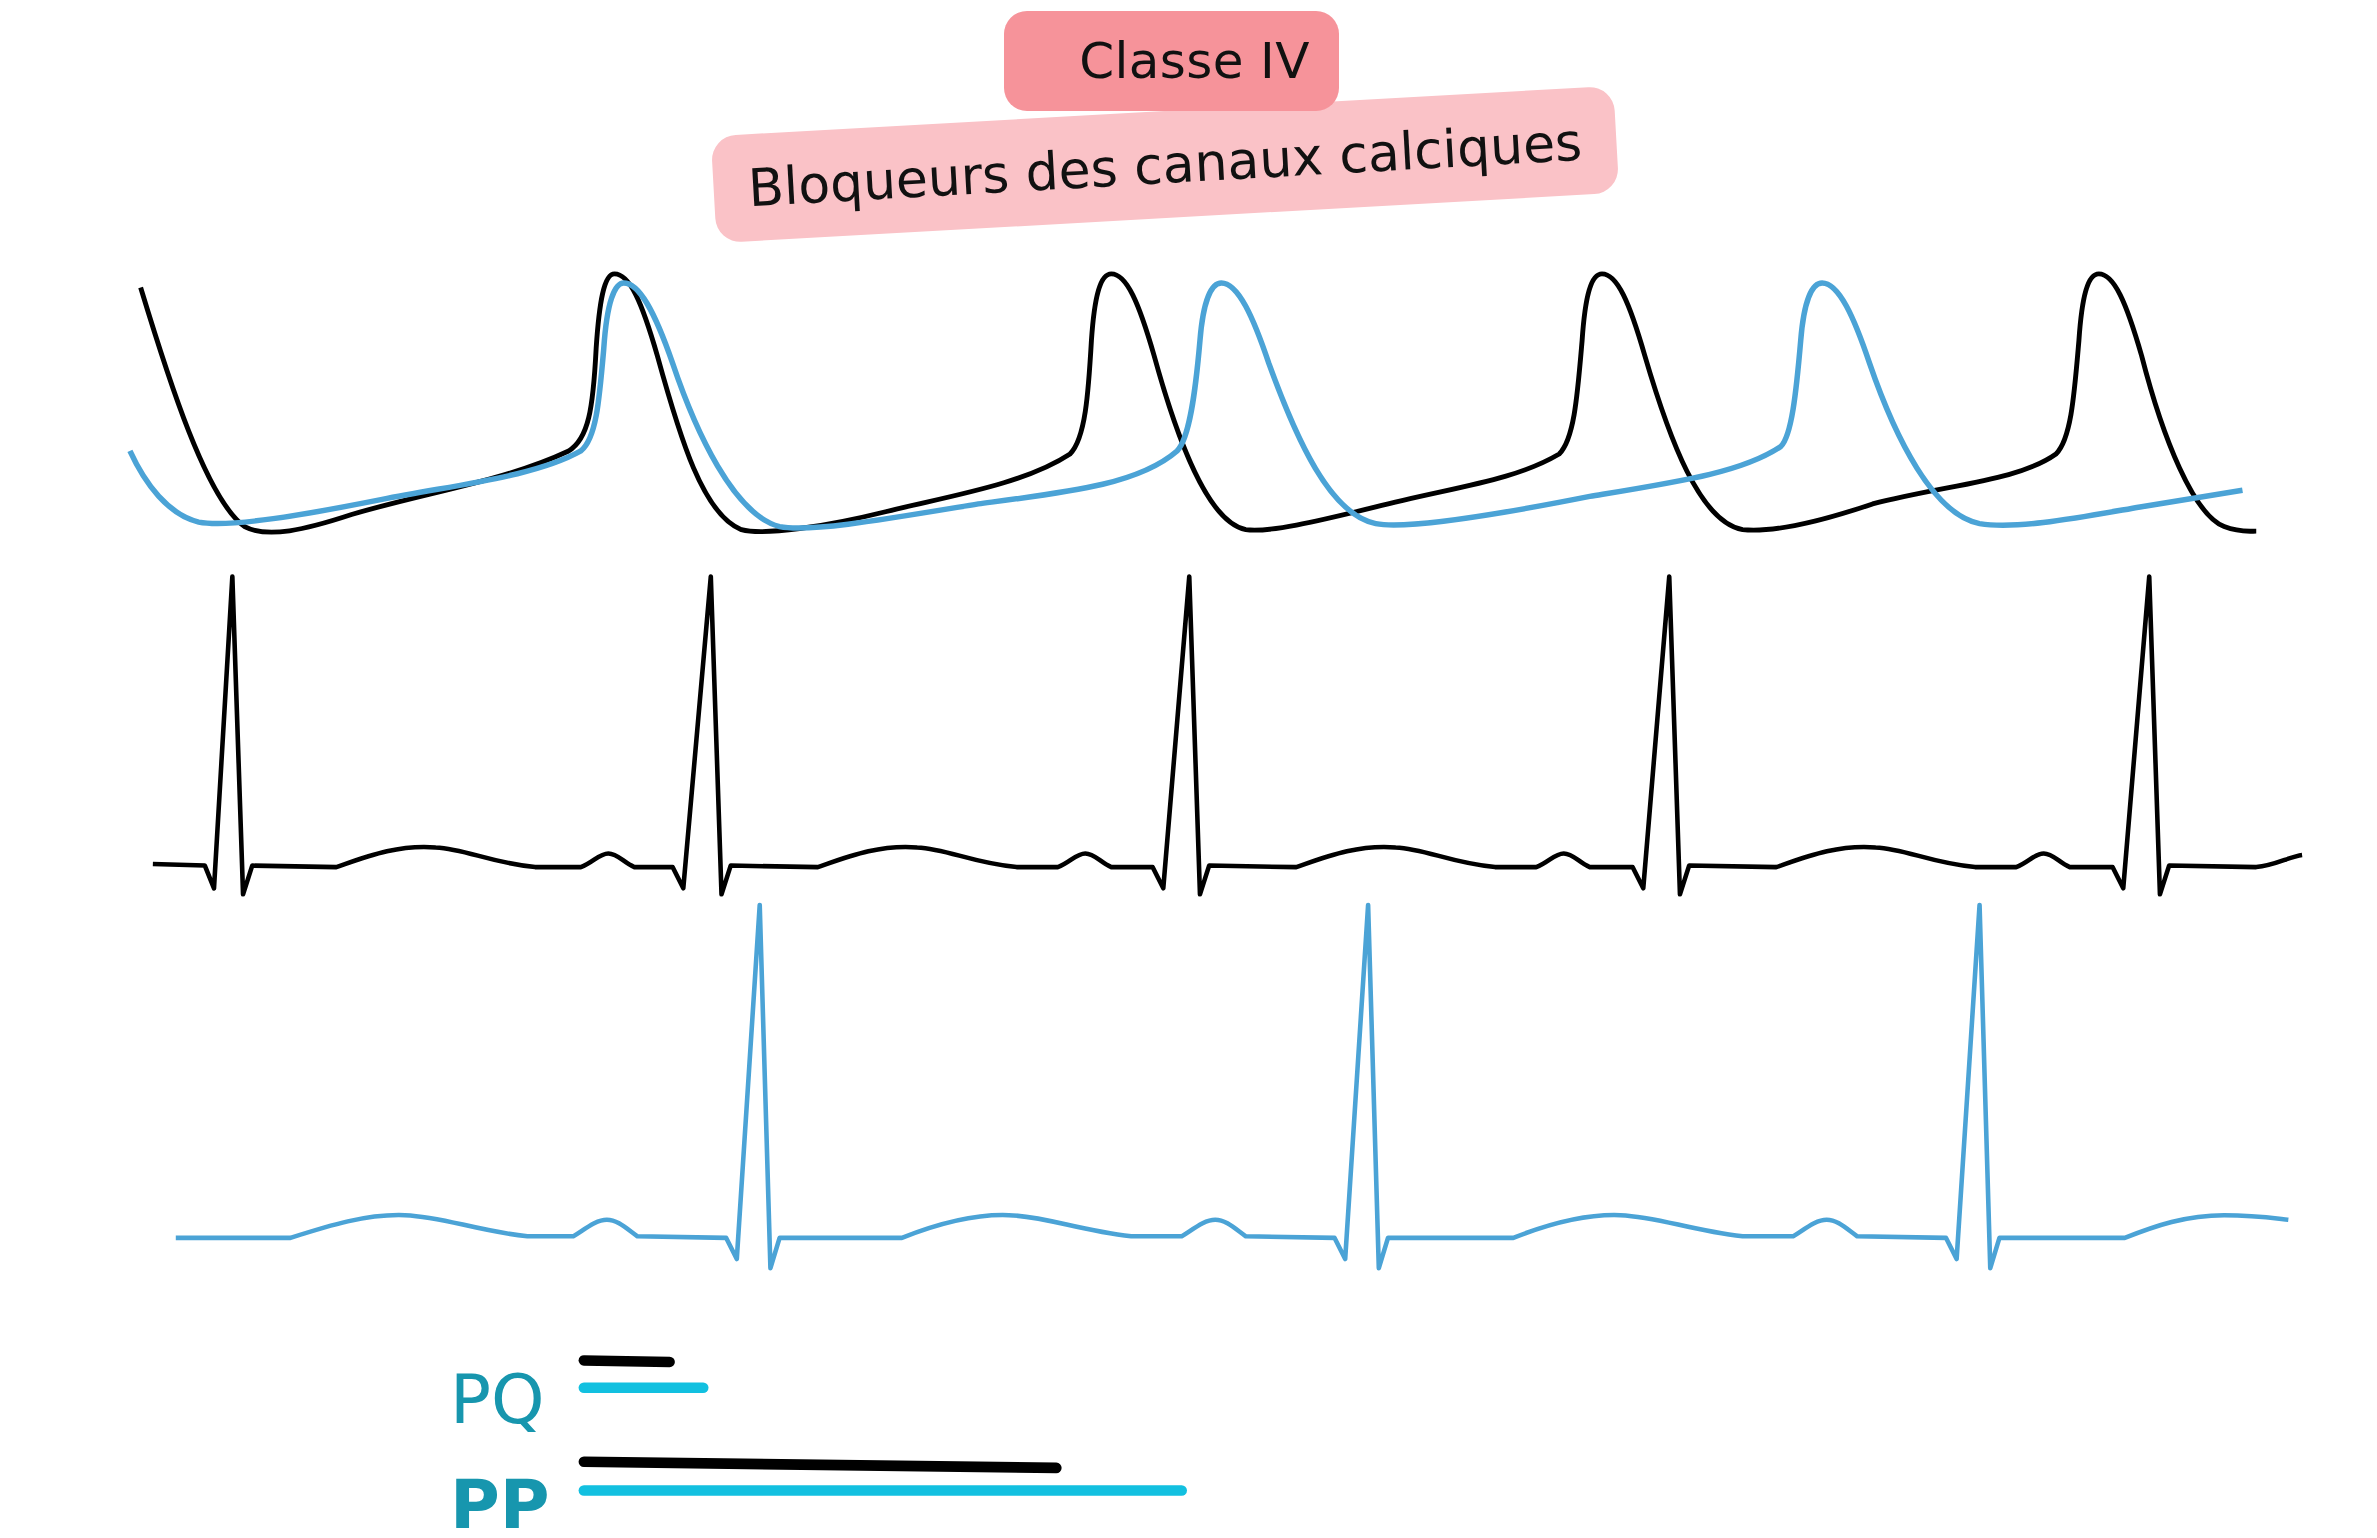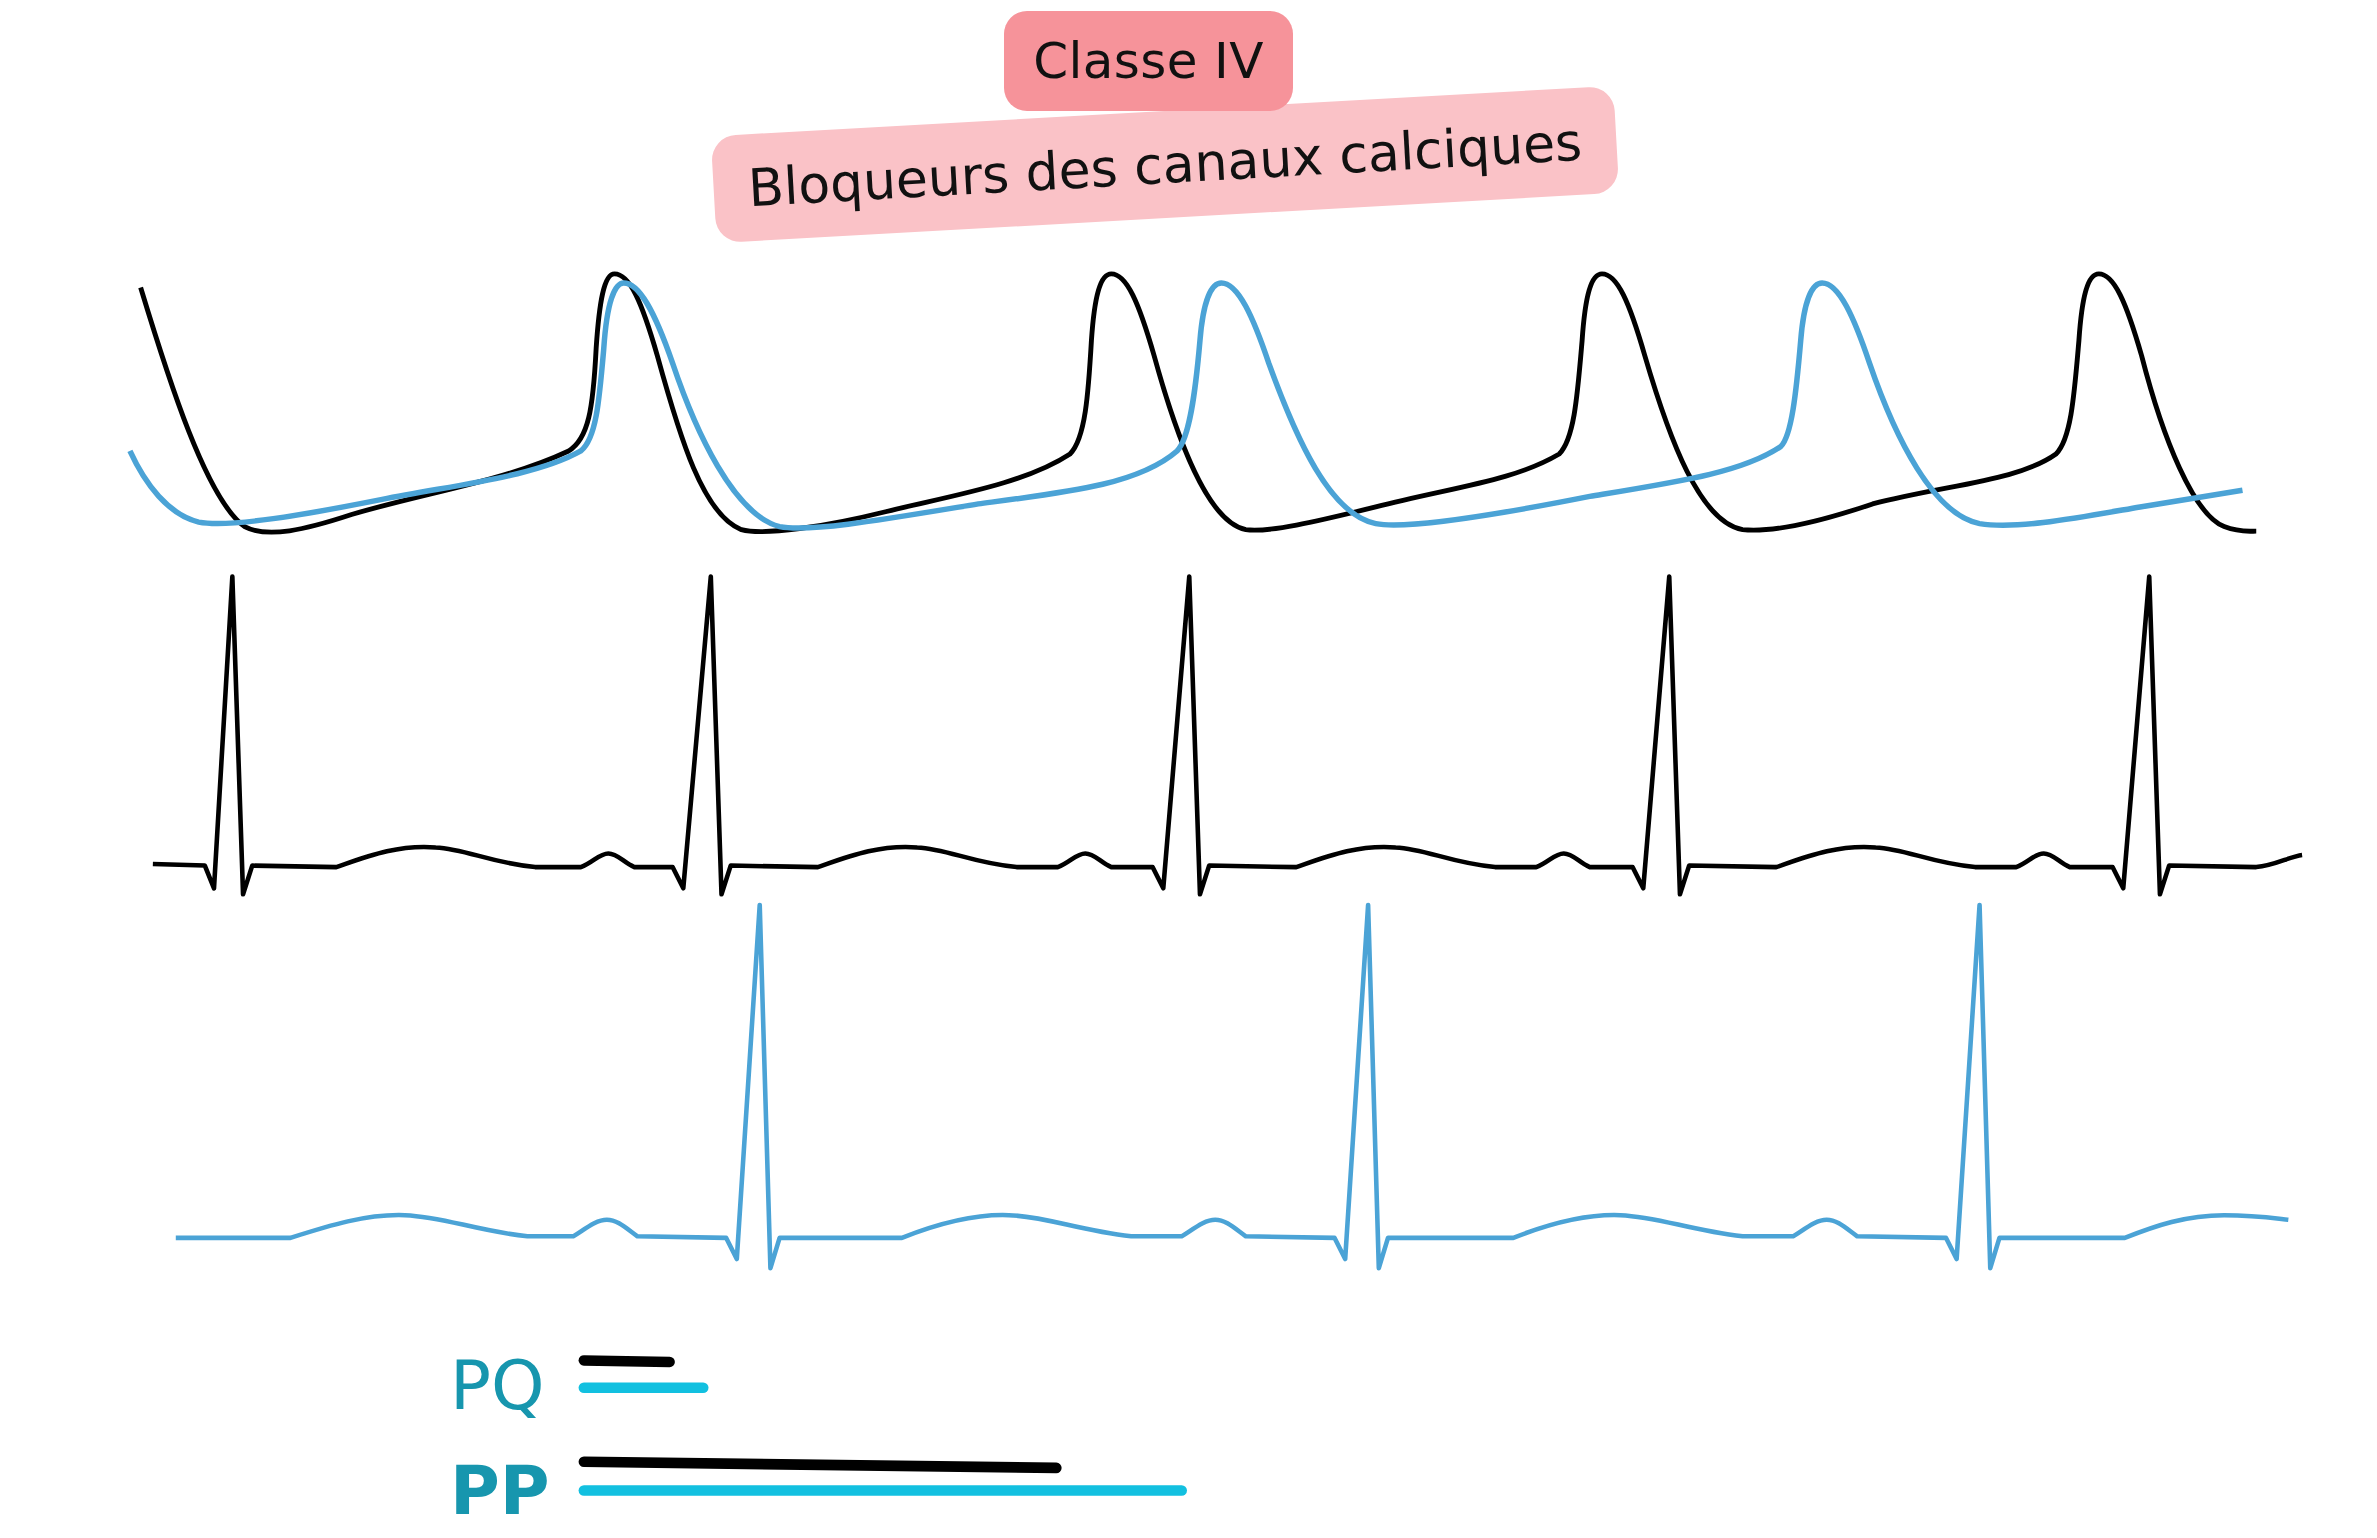--- a/index.html
+++ b/index.html
@@ -1,33 +1,34 @@
 <!DOCTYPE html>
 <html style="font-size:14.3px"><head>
 <meta charset="utf-8">
 <style>
   html, body { margin:0; padding:0; background:#ffffff; }
   body { width:2377px; height:1539px; position:relative; overflow:hidden; font-family:"DejaVu Sans", sans-serif; }
   .badge-class {
     position:absolute; left:1004px; top:10.7px; width:289px; height:100px;
     background:#F6939A; border-radius:23px;
     display:flex; align-items:center; justify-content:center;
-    font-size:50px; color:#111; letter-spacing:0.4px;
+    font-size:50px; color:#111; letter-spacing:0.4px;padding-left:46px;
   }
   .badge-title {
     position:absolute; left:713px; top:111px; width:904px; height:107px;
     background:#FAC2C7; border-radius:25px;
     transform:rotate(-3.2deg); transform-origin:center;
     display:flex; align-items:center; justify-content:center;
     font-size:52px; color:#111;
   }
   svg.traces { position:absolute; left:0; top:0; width:2377px; height:1539px; }
   .legend-label {
     position:absolute; left:450px; font-size:68px; color:#1796AE; line-height:1;
     font-family:"DejaVu Sans", sans-serif;
+    margin-top:14px;
   }
 </style>
 </head>
 <body>
 
 <div class="badge-title">
   <span>Bloqueurs des canaux calciques</span>
 </div>
 <div class="badge-class">
   <span>Classe IV</span>

